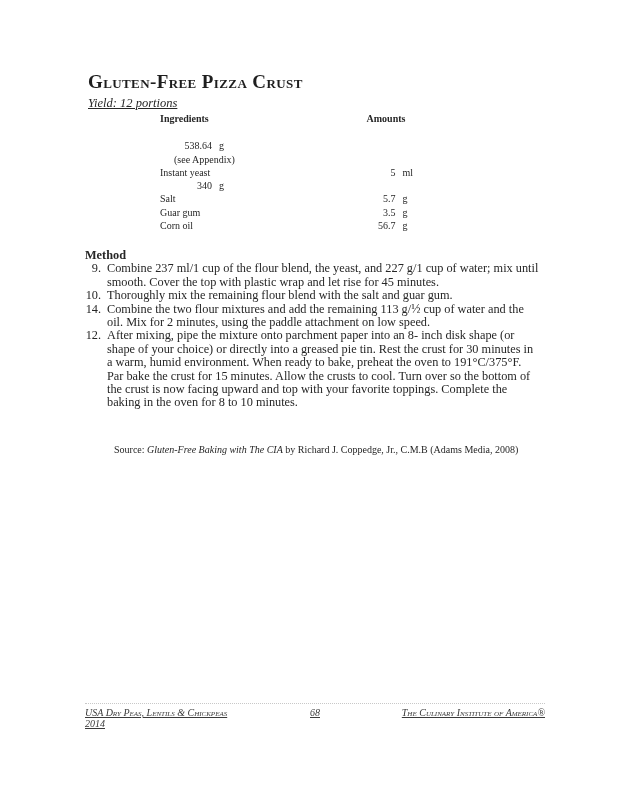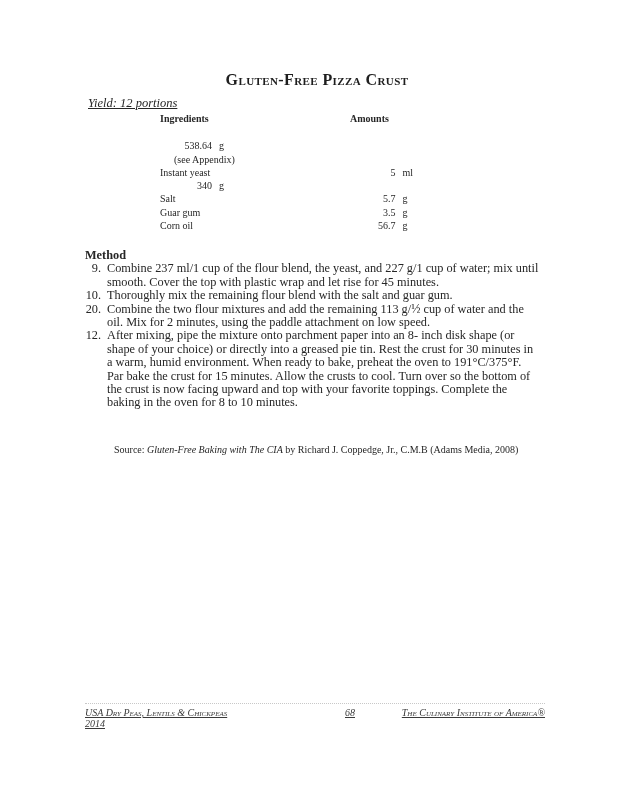--- a/index.html
+++ b/index.html
@@ -8,43 +8,42 @@
     width: 618px;
     height: 800px;
     background: #ffffff;
     font-family: "Liberation Serif", "DejaVu Serif", serif;
     color: #262626;
     overflow: hidden;
   }
   .doc-title {
     position: absolute;
     left: 88px; top: 71px; width: 458px;
-    text-align: center;
-    font-size: 16px;
+    font-size: 19px;
     font-weight: 700;
     font-variant: small-caps;
     letter-spacing: 0.4px;
     color: #1e1e1e;
   }
   .yield {
     position: absolute;
     left: 88px; top: 96px;
     font-size: 12.5px;
     font-style: italic;
     text-decoration: underline;
   }
   .ing-table {
     position: absolute;
     left: 160px; top: 112px; width: 262px;
     font-size: 10px;
     line-height: 13.3px;
   }
   .ing-header { display: flex; font-weight: 700; margin-bottom: 14px; }
   .h-name { width: 190px; }
-  .h-amt  { width: 72px; }
+  .h-amt  { width: 72px; text-align: center; }
   .ing-row { display: flex; }
   .c-name { width: 190px; }
   .c-indent { padding-left: 14px; }
   .c-amt  { width: 52px; text-align: right; }
   .c-unit { width: 20px; padding-left: 7px; box-sizing: content-box; }
   .method {
     position: absolute;
     left: 85px; top: 249px; width: 454px;
     font-size: 12.3px;
     line-height: 13.4px;
@@ -68,21 +67,21 @@
     position: absolute;
     left: 85px; top: 707px; width: 460px;
     font-size: 10px;
     font-style: italic;
     color: #3a3a3a;
     text-decoration: underline;
   }
   .footer-row { display: flex; align-items: flex-start; }
   .footer-left  { width: 190px; font-variant: small-caps; line-height: 11px; }
   .footer-year  { line-height: 11px; }
-  .footer-center{ width: 80px; text-align: right; }
+  .footer-center{ width: 80px; text-align: center; }
   .footer-right { flex: 1; text-align: right; font-variant: small-caps; }
 </style>
 </head>
 <body>
 
 <div class="page">
 
   <div class="doc-title">Gluten-Free Pizza Crust</div>
 
   <div class="yield">Yield: 12 portions</div>
@@ -130,21 +129,21 @@
     <div class="method-heading">Method</div>
     <div class="step">
       <span class="step-num">9.</span>
       <span class="step-text">Combine 237 ml/1 cup of the flour blend, the yeast, and 227 g/1 cup of water; mix until smooth. Cover the top with plastic wrap and let rise for 45 minutes.</span>
     </div>
     <div class="step">
       <span class="step-num">10.</span>
       <span class="step-text">Thoroughly mix the remaining flour blend with the salt and guar gum.</span>
     </div>
     <div class="step">
-      <span class="step-num">20.</span>
+      <span class="step-num">14.</span>
       <span class="step-text">Combine the two flour mixtures and add the remaining 113 g/½ cup of water and the oil.  Mix for 2 minutes, using the paddle attachment on low speed.</span>
     </div>
     <div class="step">
       <span class="step-num">12.</span>
       <span class="step-text">After mixing, pipe the mixture onto parchment paper into an 8- inch disk shape (or shape of your choice) or directly into a greased pie tin. Rest the crust for 30 minutes in a warm, humid environment. When ready to bake, preheat the oven to 191°C/375°F.  Par bake the crust for 15 minutes. Allow the crusts to cool. Turn over so the bottom of the crust is now facing upward and top with your favorite toppings. Complete the baking in the oven for 8 to 10 minutes.</span>
     </div>
   </div>
 
   <div class="source-line">
     <span>Source: </span><span class="source-title">Gluten-Free Baking with The CIA</span><span> by Richard J. Coppedge, Jr., C.M.B (Adams Media, 2008)</span>

